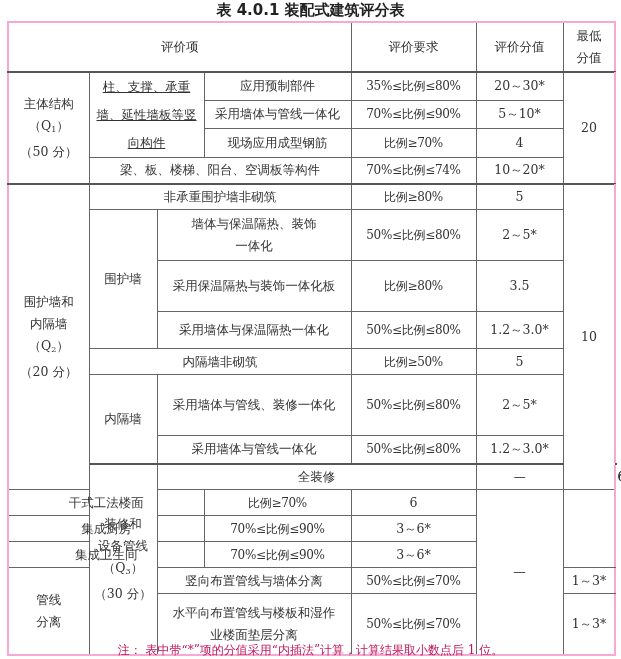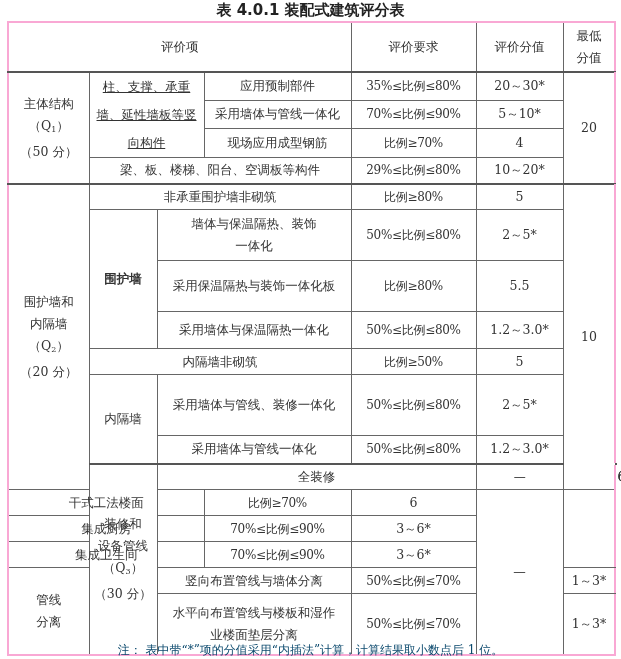--- a/index.html
+++ b/index.html
@@ -30,21 +30,21 @@
     font-weight: normal;
     color: #333;
   }
   table.score th { line-height: 22px; }
   tr.sec-top td { border-top: 2px solid #555; }
   .num { font-family: "DejaVu Serif", "Liberation Serif", serif; margin-top: 12px; }
   .req { font-size: 12px; letter-spacing: -0.3px; }
   sub { font-size: 8px; vertical-align: -2px; }
   .note {
     position: absolute; left: 0; top: 642px; width: 621px;
-    text-align: center; font-size: 12px; color: #0c4a6e; line-height: 16px;
+    text-align: center; font-size: 12px; color: #be185d; line-height: 16px;
   }
 </style>
 </head>
 <body>
 
 <div class="title">表 4.0.1 装配式建筑评分表</div>
 
 <table class="score">
   <colgroup>
     <col style="width:81px">
@@ -84,46 +84,46 @@
     <td class="req">70%≤比例≤90%</td>
     <td class="num">5～10*</td>
   </tr>
   <tr style="height:28px">
     <td>现场应用成型钢筋</td>
     <td class="req">比例≥70%</td>
     <td class="num">4</td>
   </tr>
   <tr style="height:26px">
     <td colspan="3">梁、板、楼梯、阳台、空调板等构件</td>
-    <td class="req">29%≤比例≤80%</td>
+    <td class="req">70%≤比例≤74%</td>
     <td class="num">10～20*</td>
   </tr>
 
   <tr class="sec-top" style="height:26px">
     <td rowspan="8">
       <div>围护墙和</div>
       <div>内隔墙</div>
       <div><span>（Q</span><sub>2</sub><span>）</span></div>
       <div>（20 分）</div>
     </td>
     <td colspan="3">非承重围护墙非砌筑</td>
     <td class="req">比例≥80%</td>
     <td class="num">5</td>
     <td rowspan="8" class="num">10</td>
   </tr>
   <tr style="height:51px">
-    <td rowspan="3" colspan="1" style="border-right:1px solid #666;font-weight:bold;">围护墙</td>
+    <td rowspan="3" colspan="1" style="border-right:1px solid #666;">围护墙</td>
     <td colspan="2" style="padding:0 28px;">墙体与保温隔热、装饰一体化</td>
     <td class="req">50%≤比例≤80%</td>
     <td class="num">2～5*</td>
   </tr>
   <tr style="height:51px">
     <td colspan="2" style="padding:0 6px;">采用保温隔热与装饰一体化板</td>
     <td class="req">比例≥80%</td>
-    <td class="num">5.5</td>
+    <td class="num">3.5</td>
   </tr>
   <tr style="height:37px">
     <td colspan="2">采用墙体与保温隔热一体化</td>
     <td class="req">50%≤比例≤80%</td>
     <td class="num">1.2～3.0*</td>
   </tr>
   <tr style="height:26px">
     <td colspan="3">内隔墙非砌筑</td>
     <td class="req">比例≥50%</td>
     <td class="num">5</td>

